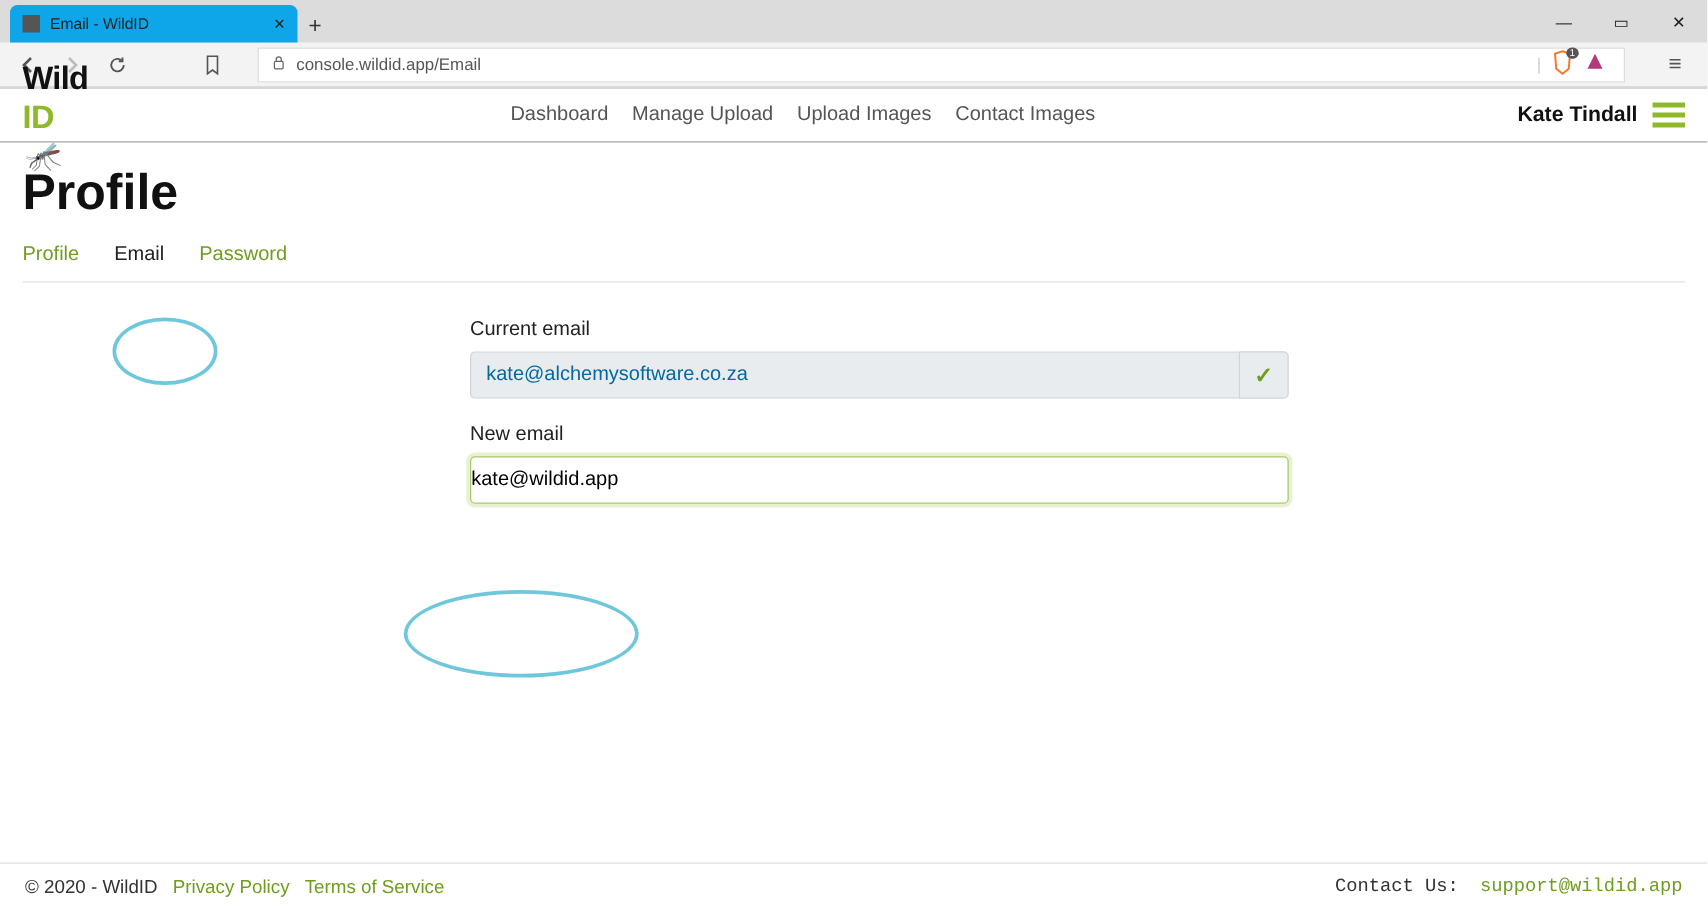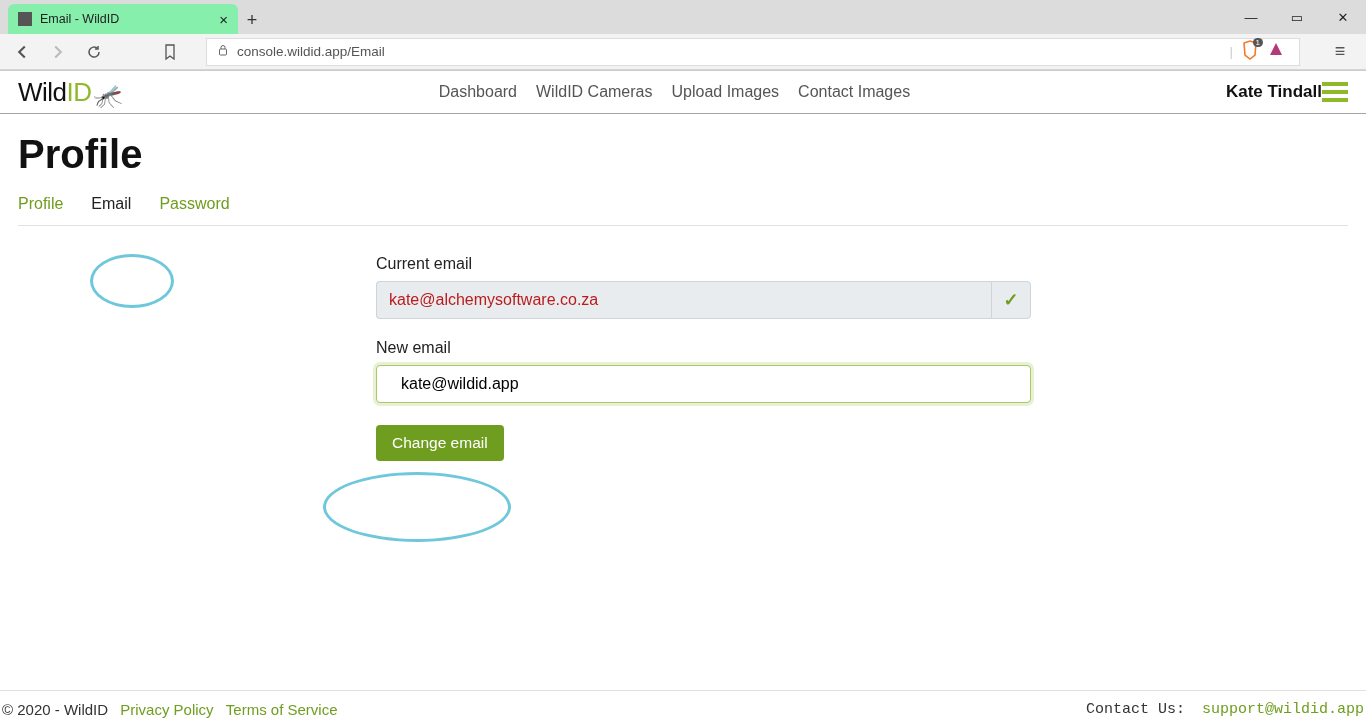--- a/index.html
+++ b/index.html
@@ -1,72 +1,72 @@
 <!DOCTYPE html>
 <html><head>
 <meta charset="utf-8">
 <style>
   * { box-sizing: border-box; margin: 0; padding: 0; }
   html, body { width: 1366px; height: 728px; font-family: "Segoe UI", Arial, sans-serif; background: #fff; color: #222; }
   
   .chrome { width: 100%; background: #dcdcdc; }
   .tabbar { height: 34px; display: flex; align-items: flex-end; padding-left: 8px; position: relative; }
-  .tab { width: 230px; height: 30px; background: #86efac; border-top-left-radius: 6px; border-top-right-radius: 6px; display: flex; align-items: center; padding: 0 10px; font-size: 12.5px; color: #222; gap: 8px; }
+  .tab { width: 230px; height: 30px; background: #0ea5e9; border-top-left-radius: 6px; border-top-right-radius: 6px; display: flex; align-items: center; padding: 0 10px; font-size: 12.5px; color: #222; gap: 8px; }
   .tab .favicon { width: 14px; height: 14px; background: #555; display: inline-block; }
   .tab .title { flex: 1; white-space: nowrap; overflow: hidden; }
   .tab .close { font-size: 15px; color: #222; cursor: pointer; }
   .newtab { width: 28px; height: 28px; display:flex; align-items:center; justify-content:center; font-size:18px; color:#333; }
   .winctrls { position: absolute; right: 0; top: 0; height: 34px; display: flex; }
   .winctrls div { width: 46px; display:flex; align-items:center; justify-content:center; font-size: 13px; color:#222; }
   .toolbar { height: 36px; background: #f3f3f3; display:flex; align-items:center; padding: 0 10px; gap: 12px; border-bottom: 1px solid #d5d5d5; }
   .navbtn { width: 24px; height: 24px; display:flex; align-items:center; justify-content:center; color:#555; }
   .navbtn.disabled { color: #bbb; }
   .bookmark { margin-left: 40px; }
   .urlbar { flex: 1; height: 28px; background: #fff; border: 1px solid #dcdcdc; border-radius: 0; display:flex; align-items:center; padding: 0 10px; font-size: 13.5px; color: #555; gap: 8px; margin-left: 12px; }
   .lockicon { font-size: 12px; color:#666; }
   .url { flex:1; }
   .brave-icons { display:flex; align-items:center; gap:8px; padding-right: 4px; }
   .brave-shield { position:relative; }
   .brave-shield .badge { position:absolute; top:-2px; right:-4px; background:#555; color:#fff; font-size:8px; border-radius:6px; padding:0 3px; }
   .menu-btn { width: 32px; display:flex; align-items:center; justify-content:center; color:#555; font-size:18px; margin-left: 12px; }
   .app-header { height: 44px; display:flex; align-items:center; border-top: 1px solid #ccc; border-bottom: 1px solid #a5a5a5; padding: 0 18px; }
-  .logo { display:flex; align-items:flex-end; font-weight: 400; font-size: 26px; letter-spacing: -0.5px; }
+  .logo { display:flex; align-items:flex-start; font-weight: 700; font-size: 26px; letter-spacing: -0.5px; flex-direction: column; }
   .logo .wild { color: #111; }
   .logo .id { color: #8fb92a; }
   .logo .bugs { font-size: 24px; margin-left: 2px; position:relative; top:2px; }
   .main-nav { flex:1; display:flex; justify-content:center; gap: 19px; font-size: 16px; color:#555; }
   .main-nav span { cursor:pointer; }
-  .user-side { display:flex; align-items:center; }
+  .user-side { display:flex; align-items:center; gap: 12px; }
   .username { font-weight: 700; font-size: 17px; color:#111; }
   .hamburger { display:flex; flex-direction: column; gap:4px; cursor:pointer; }
   .hamburger div { width: 26px; height: 4px; background:#8fb92a; }
 
   
   .content { padding: 18px 18px 0 18px; }
   h1.page-title { font-size: 40px; font-weight: 600; color:#111; margin-bottom: 18px; }
   .subtabs { display:flex; gap: 28px; font-size: 16px; border-bottom: 1px solid #e2e2e2; padding: 0 12px 12px 0; position:relative; }
   .subtabs a { color:#6f9d1f; text-decoration:none; cursor:pointer; }
   .subtabs a.active { color:#222; }
 
   
   .circle { position:absolute; border: 3px solid #6fc7dc; border-radius: 50%; pointer-events:none; }
   .circle1 { left: 90px; top: 184px; width: 84px; height: 54px; }
   .circle2 { left: 323px; top: 402px; width: 188px; height: 70px; }
 
   .form-area { width: 655px; margin: 29px 0 0 358px; }
   .field-label { font-size: 16px; color:#222; margin-bottom: 8px; }
   .input-group { display:flex; margin-bottom: 20px; }
-  .input-readonly { flex:1; padding: 9px 12px; font-size: 16px; color:#b91c1c; background:#e9ecef; border:1px solid #ced4da; border-right:none; border-top-left-radius:4px; border-bottom-left-radius:4px; }
+  .input-readonly { flex:1; padding: 9px 12px; font-size: 16px; color:#0369a1; background:#e9ecef; border:1px solid #ced4da; border-right:none; border-top-left-radius:4px; border-bottom-left-radius:4px; }
   .input-addon { width: 40px; background:#e9ecef; border:1px solid #ced4da; border-top-right-radius:4px; border-bottom-right-radius:4px; display:flex; align-items:center; justify-content:center; }
   .check { color:#6f9d1f; font-size:18px; font-weight:bold; }
-  .input-text { width: 100%; padding: 9px 24px; font-size: 16px; border:1px solid #a8c86a; border-radius:4px; outline:none; box-shadow: 0 0 0 3px rgba(143,185,42,0.2); }
+  .input-text { width: 100%; padding: 9px 0; font-size: 16px; border:1px solid #a8c86a; border-radius:4px; outline:none; box-shadow: 0 0 0 3px rgba(143,185,42,0.2); }
   .btn-primary { margin-top: 4px; background:#6f9d1f; color:#fff; border:none; padding: 9px 16px; font-size: 15.5px; border-radius: 4px; cursor:pointer; }
 
   
-  .footer { position:absolute; bottom:0; left:0; width:100%; border-top:1px solid #e0e0e0; padding: 10px 2px; display:flex; justify-content:space-between; font-size:15px; color:#333; }
+  .footer { position:absolute; bottom:0; left:0; width:100%; border-top:1px solid #e0e0e0; padding: 10px 20px; display:flex; justify-content:space-between; font-size:15px; color:#333; }
   .footer a { color:#6f9d1f; text-decoration:none; margin-left: 8px; }
   .footer .right { color:#333;font-family:Liberation Mono, monospace; }
 
   .page-wrap { position: relative; height: calc(728px - 70px); }
 </style>
 </head>
 <body>
 
 <div class="chrome">
   <div class="tabbar">
@@ -134,21 +134,21 @@
 <div class="page-wrap">
 
 <div class="app-header">
   <div class="logo">
     <span class="wild">Wild</span>
         <span class="id">ID</span>
         <span class="bugs">🦟</span>
   </div>
   <div class="main-nav">
     <span>Dashboard</span>
-    <span>WildID Cameras</span>
+    <span>Manage Upload</span>
     <span>Upload Images</span>
     <span>Contact Images</span>
   </div>
   <div class="user-side">
     <span class="username">Kate Tindall</span>
     <div class="hamburger">
       <div></div>
       <div></div>
       <div></div>
     </div>
@@ -170,21 +170,20 @@
       <div class="input-addon">
         <span class="check">✓</span>
       </div>
     </div>
 
     <div class="field-label">New email</div>
     <div style="margin-bottom:18px;">
       <input type="text" class="input-text" value="kate@wildid.app" style="">
     </div>
 
-    <button class="btn-primary">Change email</button>
   </div>
 </div>
 
 <div class="circle circle1"></div>
 <div class="circle circle2"></div>
 
 <div class="footer">
   <div>
     <span>© 2020 - WildID</span>
     <a>Privacy Policy</a>

